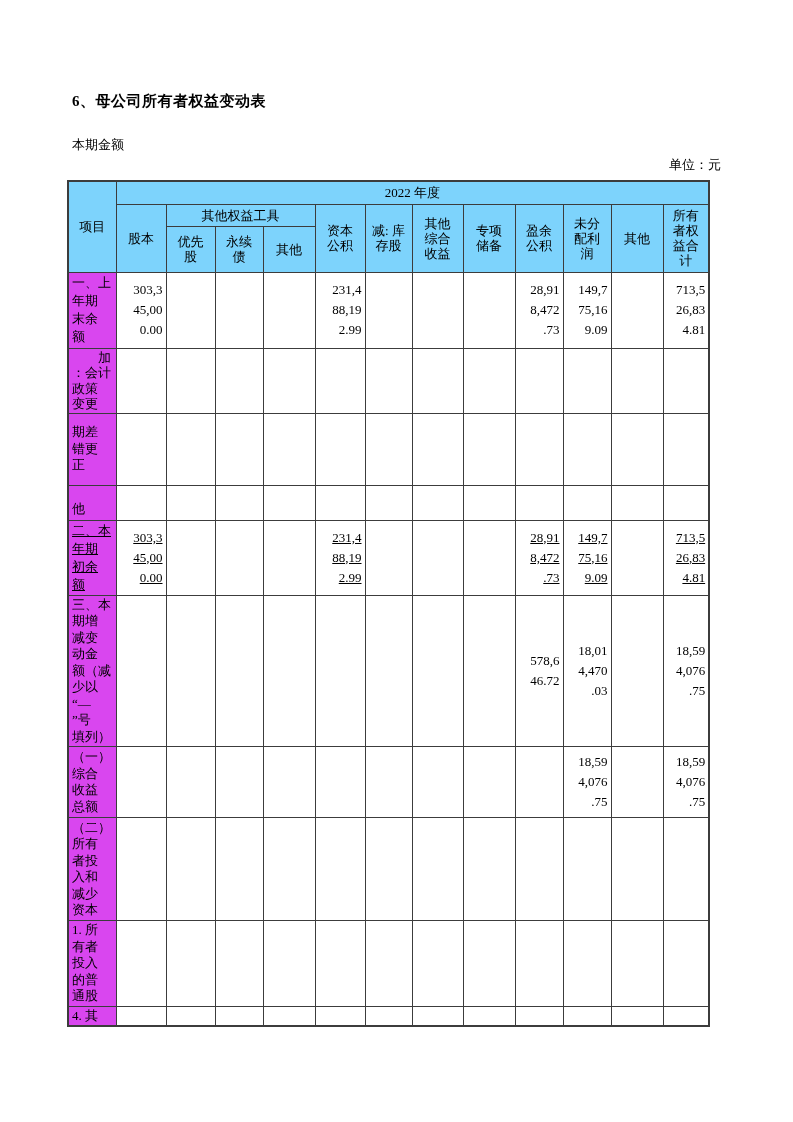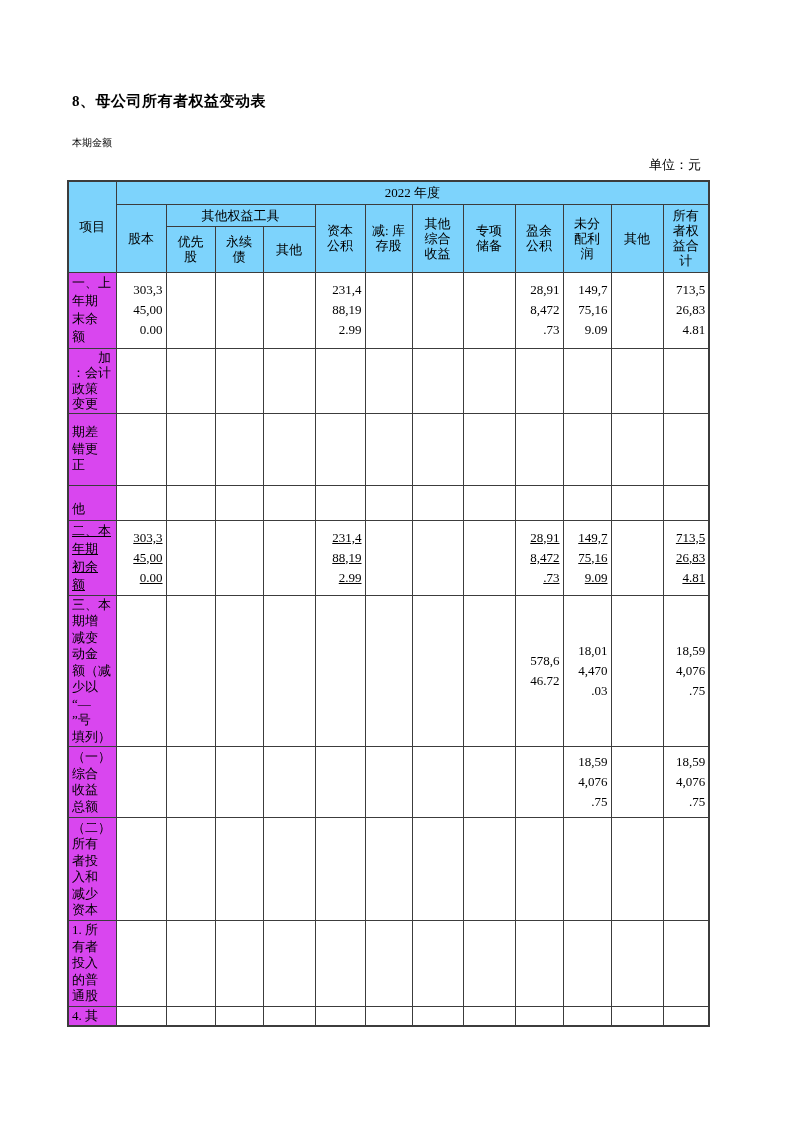--- a/index.html
+++ b/index.html
@@ -9,24 +9,24 @@
     position: relative;
     font-family: "Liberation Serif", "DejaVu Serif", serif;
     color: #000;
   }
   .doc-title {
     position: absolute; left: 72px; top: 92px;
     font-size: 15px; font-weight: bold; letter-spacing: 0.5px;
   }
   .doc-subtitle {
     position: absolute; left: 72px; top: 136px;
-    font-size: 10px;
+    font-size: 13px;
   }
   .unit-label {
-    position: absolute; top: 156px; right: 92px;
+    position: absolute; top: 156px; right: 72px;
     font-size: 13px;
   }
   table.equity {
     position: absolute; left: 67px; top: 180px;
     border-collapse: collapse;
     table-layout: fixed;
     width: 641px;
     font-size: 13px;
   }
   table.equity th, table.equity td {
@@ -68,21 +68,21 @@
   tbody tr:nth-child(9)  { height: 85px; }
   tbody tr:nth-child(10) { height: 19px; }
   tbody tr:nth-child(1) .row-label,
   tbody tr:nth-child(5) .row-label { line-height: 18px; }
   tbody tr:nth-child(2) .row-label { line-height: 15.5px; }
   tbody tr:nth-child(4) .row-label { vertical-align: bottom; padding-bottom: 2px; }
 </style>
 </head>
 <body>
 
-<div class="doc-title">8、母公司所有者权益变动表</div>
+<div class="doc-title">6、母公司所有者权益变动表</div>
 <div class="doc-subtitle">本期金额</div>
 <div class="unit-label">单位：元</div>
 
 <table class="equity">
   <colgroup>
     <col style="width:48px">
       <col style="width:50px">
       <col style="width:49px">
       <col style="width:48px">
     <col style="width:52px">

